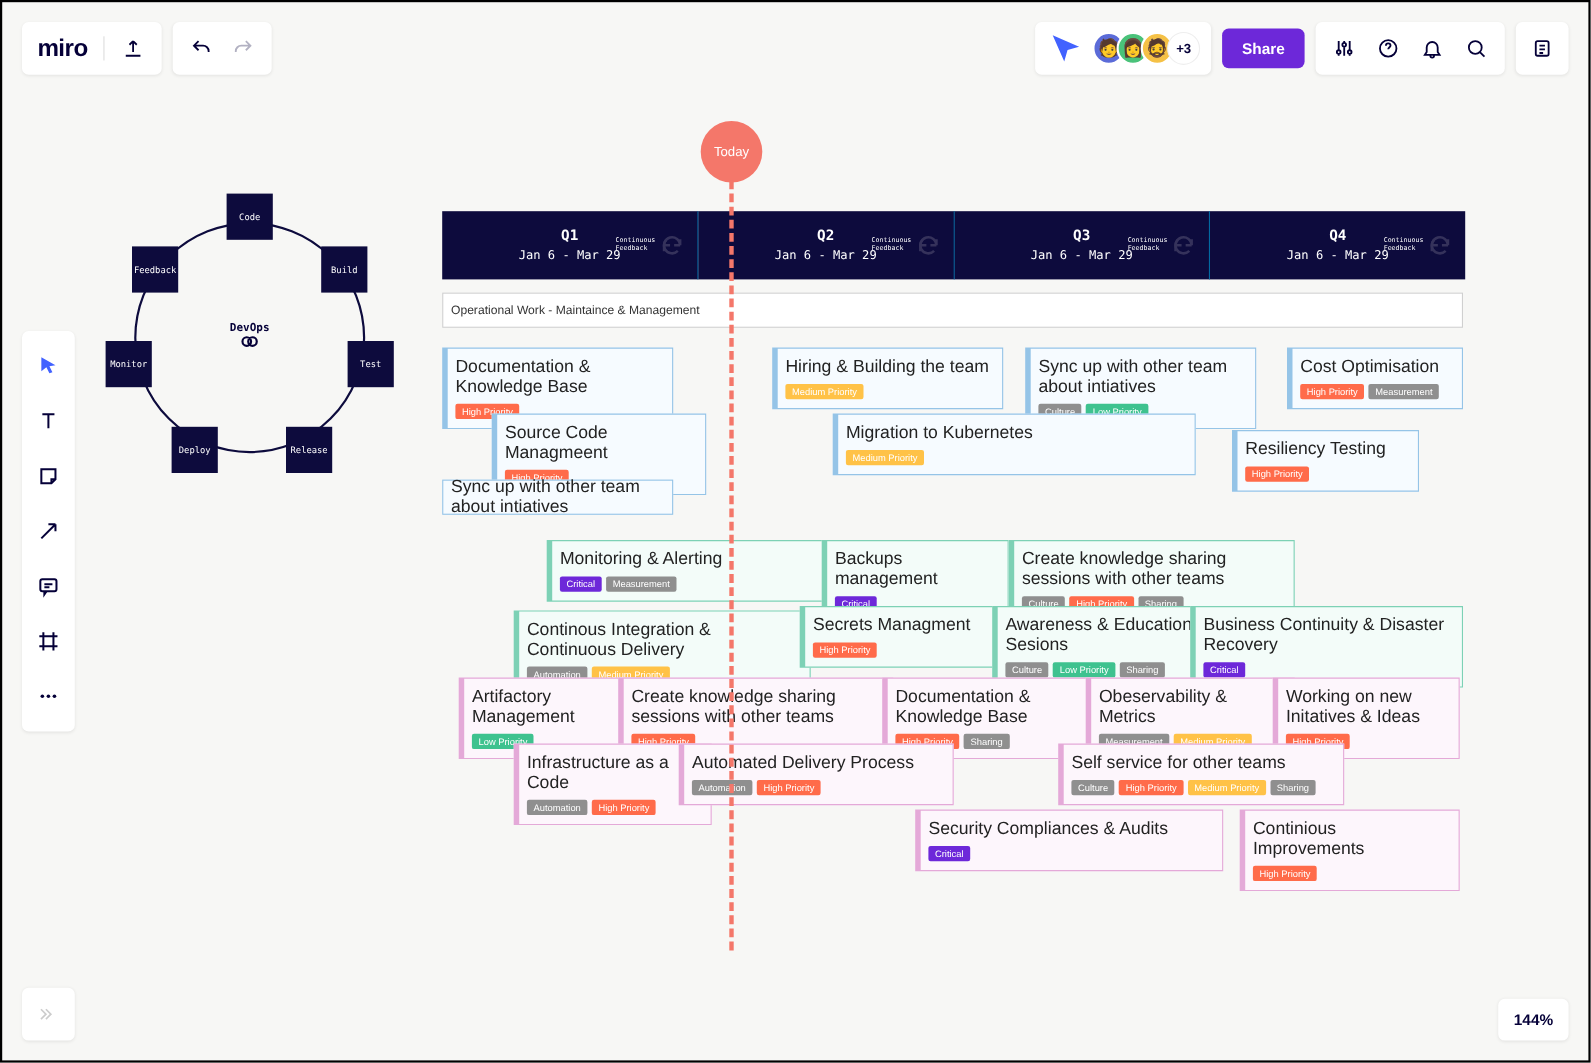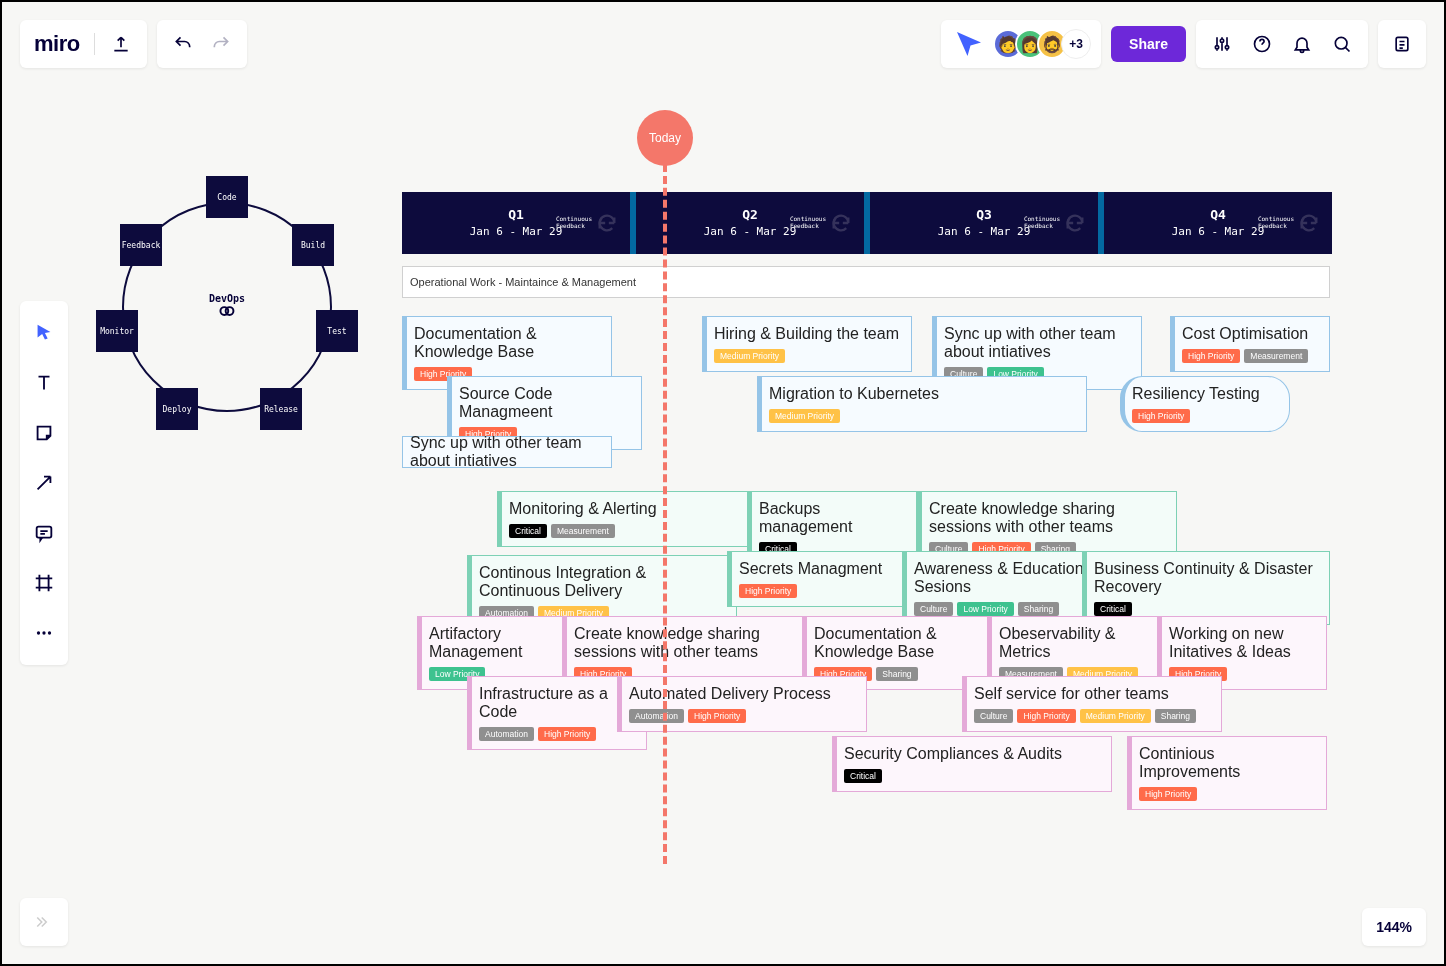--- a/index.html
+++ b/index.html
@@ -37,21 +37,21 @@
 
 .devops { position:absolute; left:100px; top:180px; width:250px; height:250px; }
 .devops .ring { position:absolute; inset:20px; border:2px solid #0d0b3d; border-radius:50%; }
 .devops .center { position:absolute; left:50%; top:50%; transform:translate(-50%,-50%); text-align:center; font-family: monospace; }
 .devops .center .cl { font-size:10px; font-weight:700; color:#050038;}
 .devops .node { position:absolute; width:42px; height:42px; background:#0d0b3d; color:#fff; font-size:8px; display:flex; align-items:center; justify-content:center; text-align:center; padding:2px; font-family:monospace; }
 
 
 .timeline { position:absolute; left:400px; top:190px; width:930px; }
 .quarters { display:flex; height:62px; }
-.quarter { flex:1; background:#0d0b3d; color:#fff; display:flex; align-items:center; justify-content:center; position:relative; border-right:6px solid #0369a1; font-family:monospace;}
+.quarter { flex:1; background:#0d0b3d; color:#fff; display:flex; align-items:center; justify-content:center; position:relative; border-right:1px solid #0369a1; font-family:monospace;}
 .quarter:last-child { border-right:none; }
 .quarter .qtext { text-align:center; font-size:13px; line-height:1.4; font-weight:600;}
 .quarter .qtext small { font-size:11px; display:block; font-weight:400;}
 .quarter .cf { position:absolute; right:12px; top:50%; transform:translateY(-50%); display:flex; align-items:center; gap:4px; }
 .quarter .cf .cftxt { font-size:6px; line-height:1.1; text-align:left; }
 
 
 .today { position:absolute; left:235px; top:-82px; z-index:50; display:flex; flex-direction:column; align-items:center;}
 .today-circle { width:56px; height:56px; border-radius:50%; background:#f4776a; color:#fff; display:flex; align-items:center; justify-content:center; font-size:12px; font-weight:500;}
 .today-line { width:0; border-right:4px dashed #f4776a; height:700px; margin-top:-2px;}
@@ -68,21 +68,21 @@
 .grp-gray  { border-color:#d0d0d0; }
 .grp-blue  { border-color:#95c4e7; background:#f6fbff;}
 .grp-green { border-color:#7dd1b5; background:#f3fcf9;}
 .grp-pink  { border-color:#e4a9d8; background:#fdf6fc;}
 
 
 .t-high     { background:#ff6b4a; }
 .t-med      { background:#ffc247; color:#fff;}
 .t-low      { background:#3ec28f; }
 .t-culture  { background:#8f8f8f; }
-.t-critical { background:#000000; }
+.t-critical { background:#6d28d9; }
 .t-measure  { background:#8f8f8f; }
 .t-auto     { background:#8f8f8f; }
 .t-sharing  { background:#8f8f8f; }
 </style>
 </head>
 <body>
 
 <div class="canvas">
 
   <div class="topbar">
@@ -311,21 +311,21 @@
             <div class="tags">
               <span class="tag t-high">High Priority</span>
             </div>
           </div>
           <div class="card grp-blue" style="left: 355px; top: 110px; width: 330px;">
             <div class="title">Migration to Kubernetes</div>
             <div class="tags">
               <span class="tag t-med">Medium Priority</span>
             </div>
           </div>
-          <div class="card grp-blue" style="left: 718px; top: 110px; width: 170px; border-radius: 22px;">
+          <div class="card grp-blue" style="left: 718px; top: 125px; width: 170px;">
             <div class="title">Resiliency Testing</div>
             <div class="tags">
               <span class="tag t-high">High Priority</span>
             </div>
           </div>
           <div class="card grp-blue simple" style="left: 0px; top: 170px; width: 210px;">
             <span class="title" style="margin:0">Sync up with other team about intiatives</span>
           </div>
           <div class="card grp-green" style="left: 95px; top: 225px; width: 260px;">
             <div class="title">Monitoring &amp; Alerting</div>

